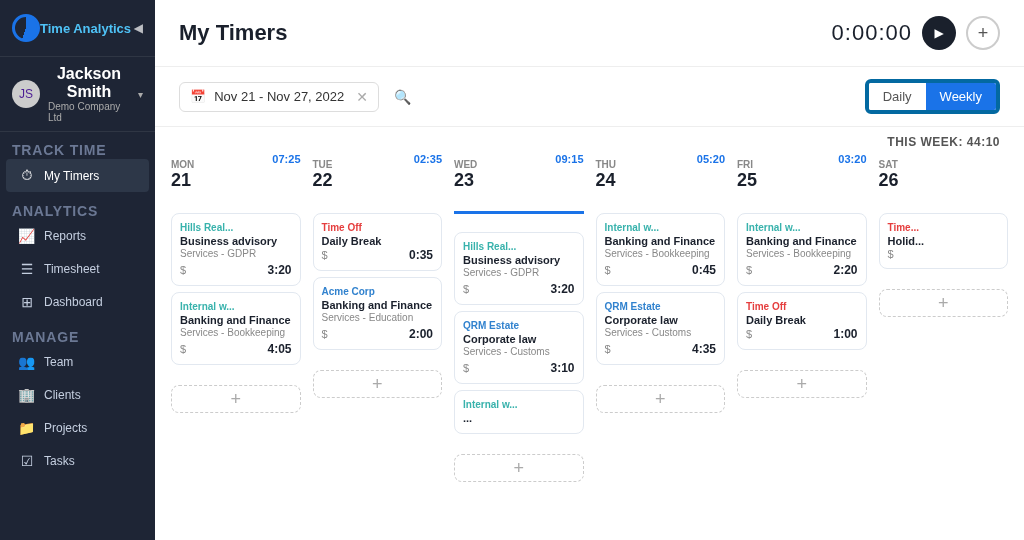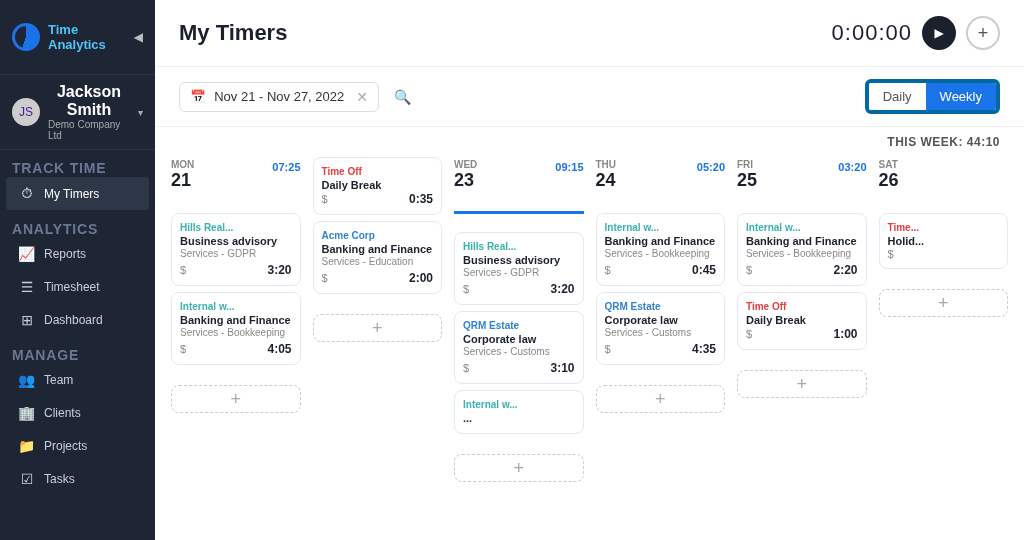--- a/index.html
+++ b/index.html
@@ -12,22 +12,21 @@
       background: #1e2535;
       color: #fff;
       display: flex;
       flex-direction: column;
       height: 540px;
       overflow: hidden;
     }
     .sidebar-header {
       display: flex;
       align-items: center;
-      padding: 22px 12px;
-      gap: 8px;
+      padding: 14px 12px;
     }
     .sidebar-logo-icon {
       width: 28px; height: 28px;
       border-radius: 50%;
       background: conic-gradient(#1a73e8 0deg 200deg, transparent 200deg);
       border: 3px solid #1a73e8;
       flex-shrink: 0;
     }
     .sidebar-app-title {
       font-size: 13px;
@@ -195,21 +194,21 @@
       gap: 12px;
     }
     .day-header {
       display: flex;
       flex-direction: column;
       padding: 6px 4px;
       position: relative;
     }
     .day-name { font-size: 10px; font-weight: 600; color: #888; text-transform: uppercase; }
     .day-num { font-size: 18px; font-weight: 700; color: #1a202c; }
-    .day-total { position: absolute; top: 8px; right: 4px; font-size: 11px; color: #1a73e8; font-weight: 600; }
+    .day-total { position: absolute; top: 0; right: 4px; font-size: 11px; color: #1a73e8; font-weight: 600; }
     .day-active-bar {
       height: 3px;
       background: #1a73e8;
       margin: 2px 4px;
     }
     .day-cards { display: flex; flex-direction: column; gap: 6px; padding: 4px; }
 
     
     .timer-card {
       background: #fff;
@@ -354,20 +353,25 @@
           <div class="card-footer">
             <span class="card-dollar">$</span>
             <span class="card-time">4:05</span>
           </div>
         </div>
 
       </div>
       <div class="add-timer-btn">+</div>
     </div>
       <div class="day-col">
+      <div class="day-header">
+        <span class="day-name">TUE</span>
+        <span class="day-num">22</span>
+        <span class="day-total">02:35</span>
+      </div>
 
       <div class="day-cards">
 
         <div class="timer-card">
           <div class="card-client red">Time Off</div>
           <div class="card-title">Daily Break</div>
 
           <div class="card-footer">
             <span class="card-dollar">$</span>
             <span class="card-time">0:35</span>

